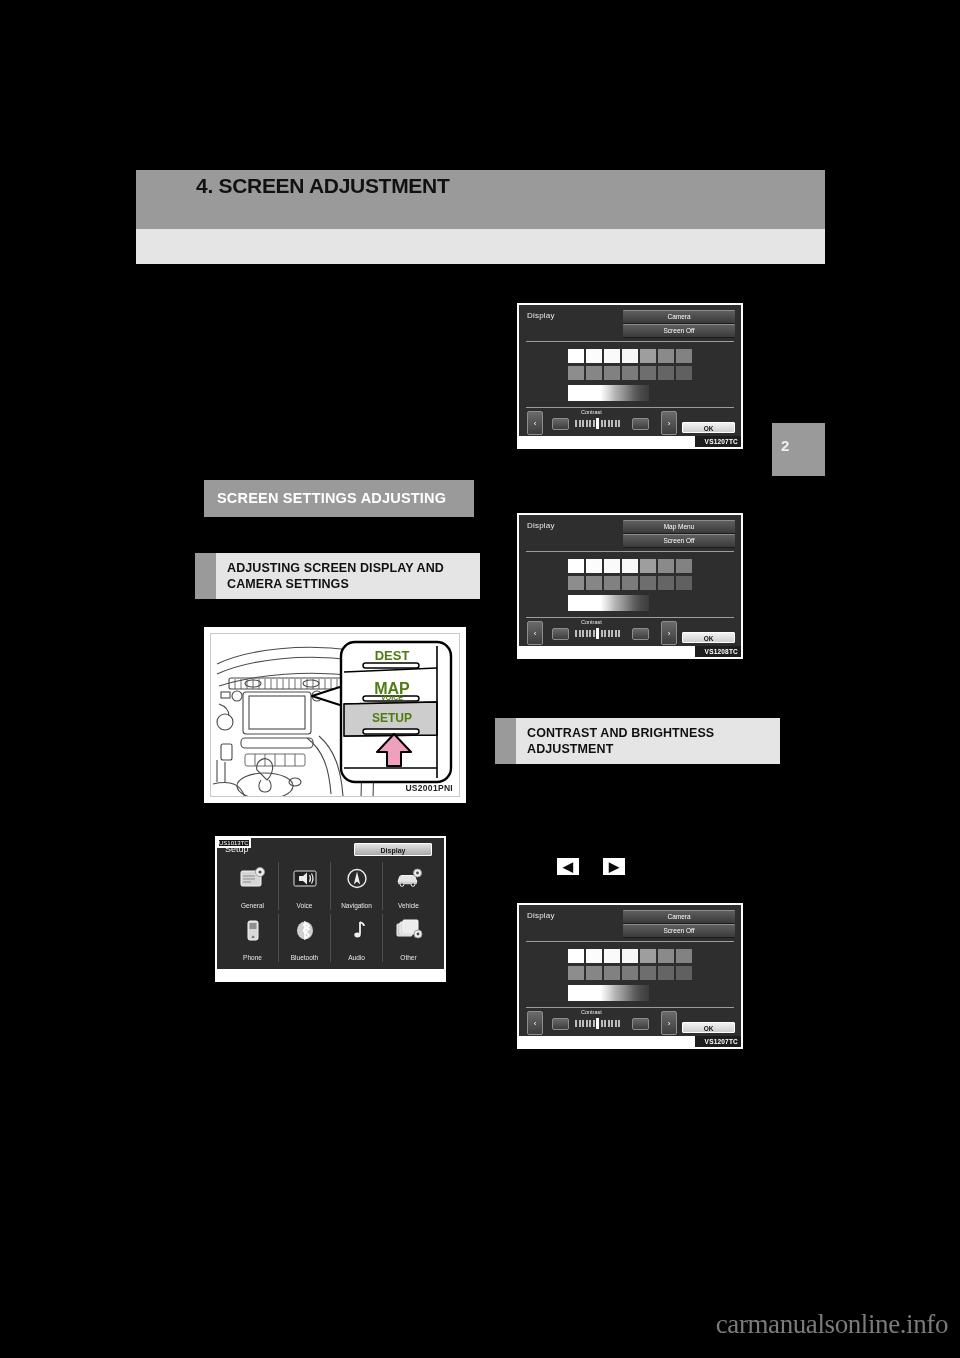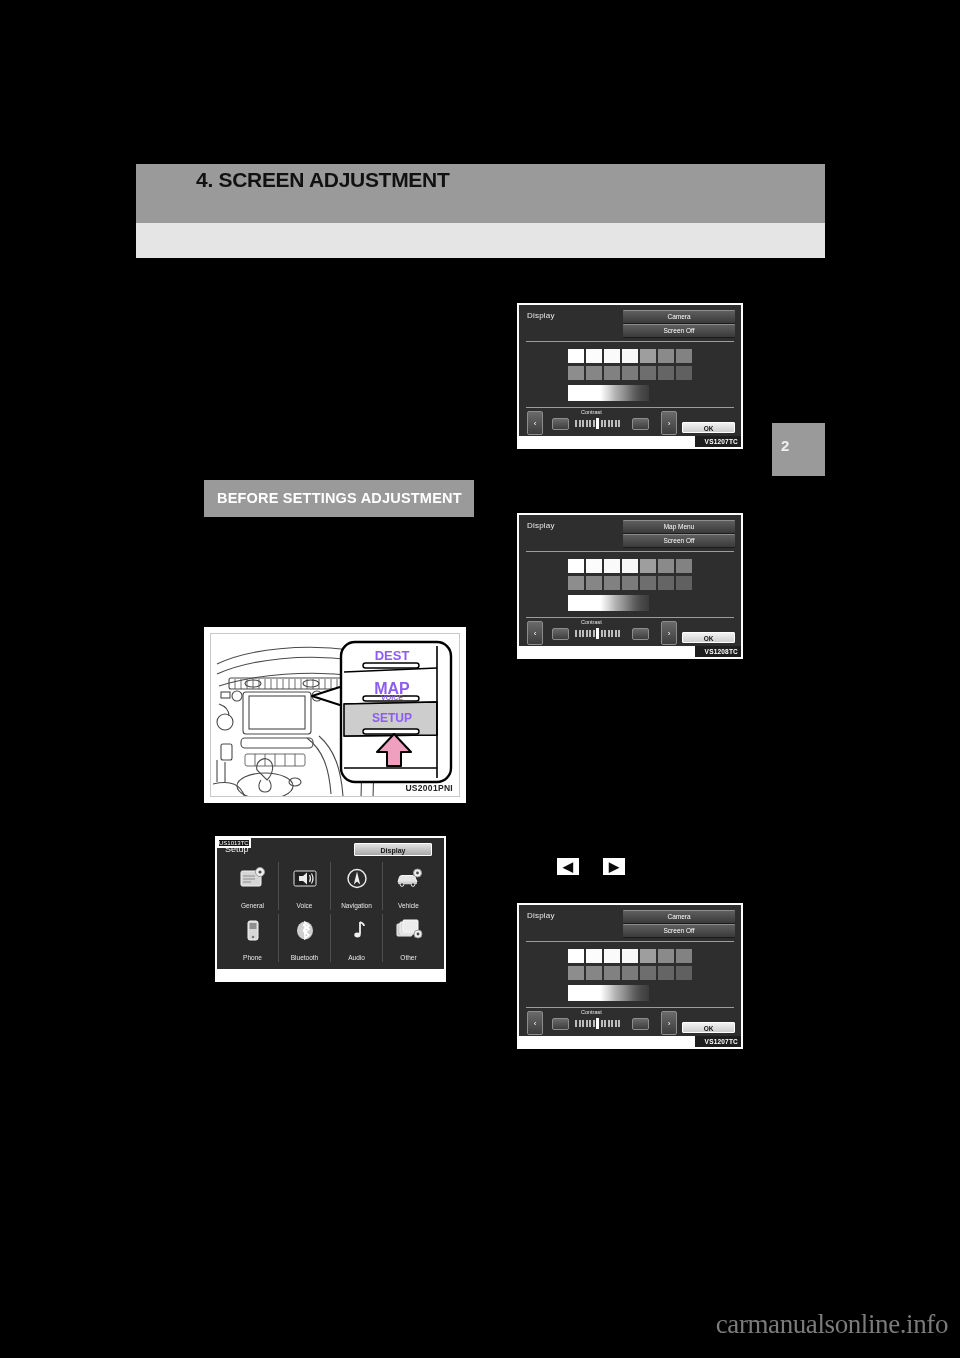--- a/index.html
+++ b/index.html
@@ -13,21 +13,21 @@
     position: relative;
     overflow: hidden;
     font-family: "Liberation Sans", sans-serif;
     color: #000;
   }
 
   
   #page-header {
     position: absolute;
     left: 136px;
-    top: 164px;
+    top: 170px;
     width: 689px;
     height: 94px;
   }
   #chapter-bar {
     position: absolute;
     left: 0; top: 0;
     width: 689px;
     height: 59px;
     background: #9a9a9a;
   }
@@ -145,21 +145,21 @@
     right: 6px;
     bottom: 3px;
     font-size: 8.5px;
     font-weight: bold;
     color: #222;
     letter-spacing: 0.3px;
   }
   .btn-label {
     position: absolute;
     font-weight: bold;
-    color: #8b5cf6;
+    color: #4d7c0f;
     text-align: center;
   }
 
   
   .nav-screen {
     position: absolute;
     background: #141414;
     border: 2px solid #fdfdfd;
     box-sizing: border-box;
     overflow: hidden;
@@ -415,22 +415,23 @@
 </div>
 
 <div id="chapter-tab">
   <span id="chapter-tab-number">2</span>
 </div>
 
 <div class="column" id="col-left">
 
   <div class="body-text" style="left:0; top:290px; height:170px;"></div>
 
-  <div class="heading-major" style="left:14px; top:480px; width:270px;">BEFORE SETTINGS ADJUSTMENT</div>
-
+  <div class="heading-major" style="left:14px; top:480px; width:270px;">SCREEN SETTINGS ADJUSTING</div>
+
+  <div class="heading-minor" style="left:5px; top:553px; width:285px;">ADJUSTING SCREEN DISPLAY AND CAMERA SETTINGS</div>
 
   <div id="illustration-interior">
     <div class="ill-inner">
       <svg width="252" height="166" viewBox="0 0 252 166">
         <g fill="none" stroke="#4a4a4a" stroke-width="1.1">
 
           <path d="M6 30 C 40 14, 95 10, 140 16"></path>
           <path d="M6 40 C 42 24, 96 20, 142 26"></path>
           <path d="M8 52 C 45 40, 100 36, 145 42"></path>
 
@@ -723,20 +724,21 @@
         </div>
         <span class="small-btn" style="left:113px; top:9px;"></span>
         <span class="arrow-btn" style="left:142px; top:2px;">›</span>
         <span class="ok-btn" style="left:163px; top:13px;">OK</span>
       </div>
     </div>
     <div class="scr-footer"></div>
     <div class="scr-code">VS1208TC</div>
   </div>
 
+  <div class="heading-minor" style="left:5px; top:718px; width:285px;">CONTRAST AND BRIGHTNESS ADJUSTMENT</div>
 
   <div class="body-text" style="left:0; top:780px; height:60px;"></div>
 
   <div class="nav-screen" style="left:27px; top:903px; width:226px; height:146px;">
     <div class="scr-body">
       <span class="scr-title">Display</span>
       <span class="scr-topbtn b1">Camera</span>
       <span class="scr-topbtn b2">Screen Off</span>
       <div class="scr-rule" style="top:36px;"></div>
       <div class="swatch-row" style="left:49px; top:44px;">

